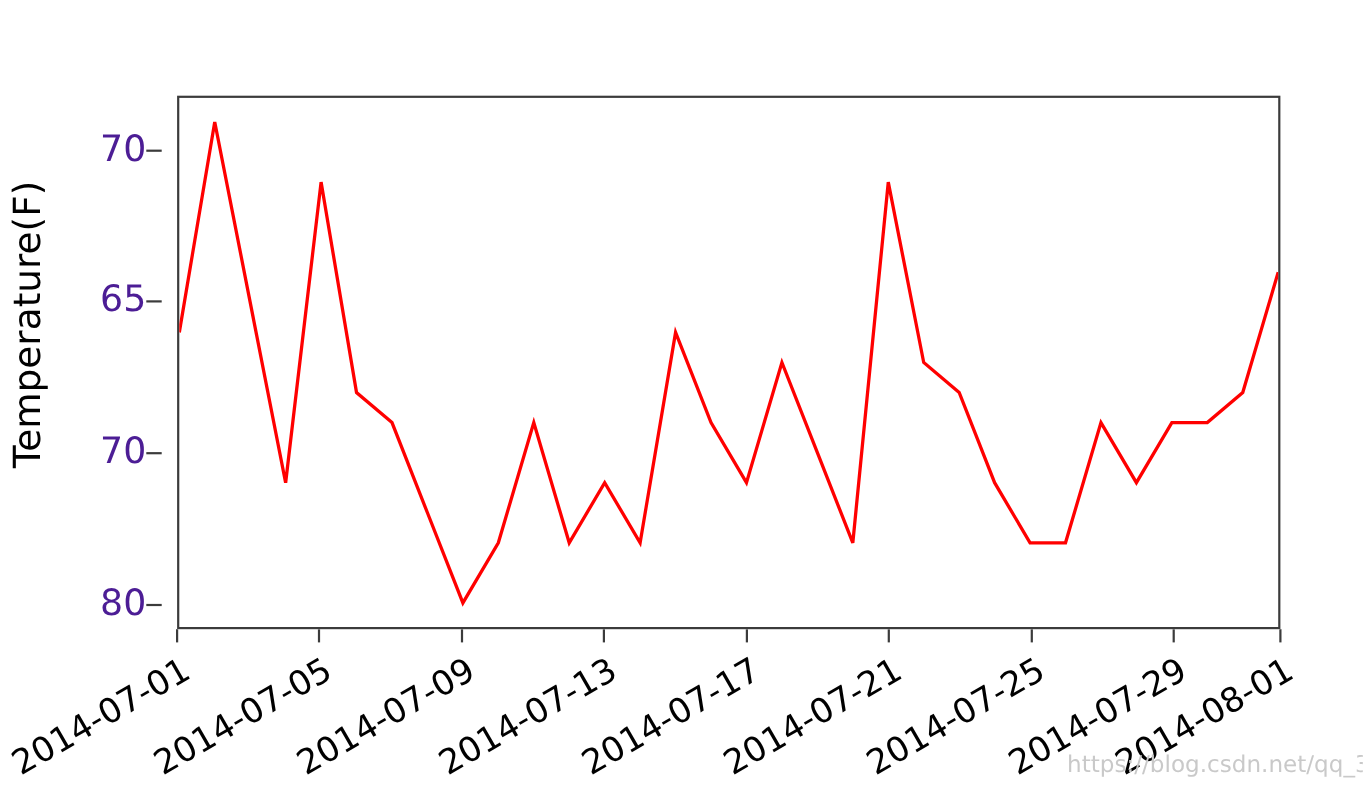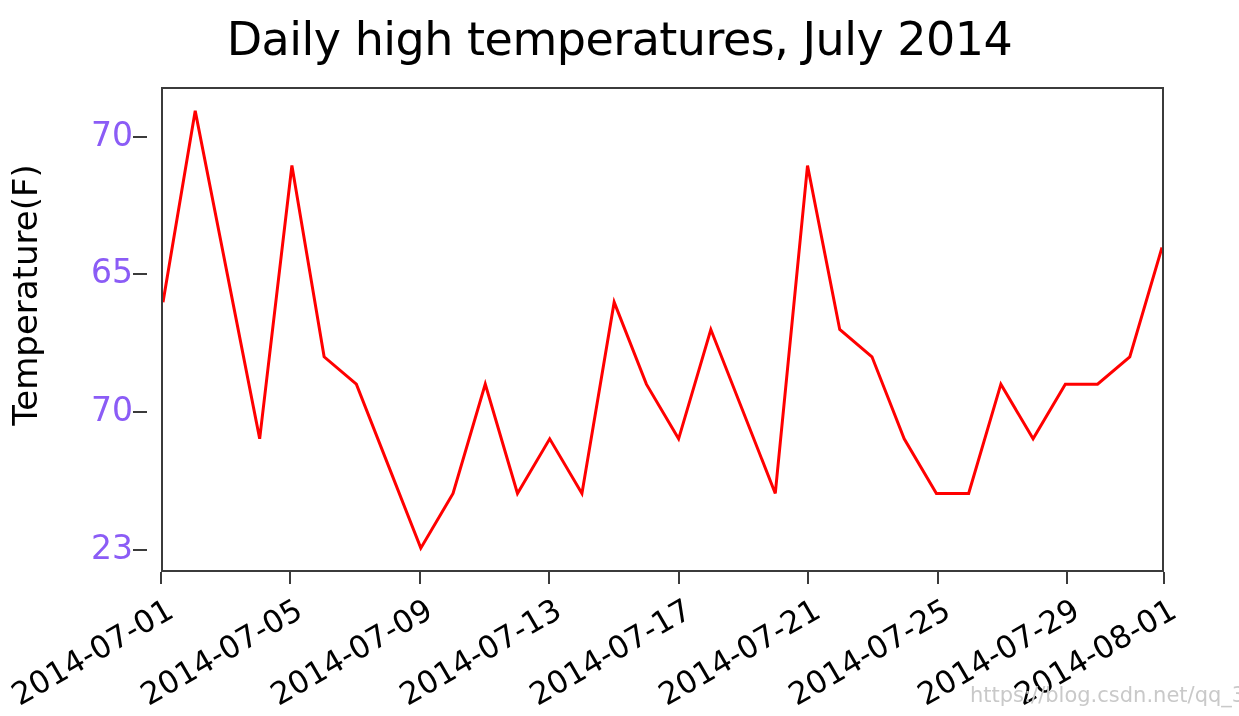--- a/index.html
+++ b/index.html
@@ -64,21 +64,21 @@
     width: 14px;
     height: 2px;
     background: #3b3b3b;
   }
   .ytick-label {
     position: absolute;
     right: 0;
     width: 120px;
     text-align: right;
     font-size: 33px;
-    color: #8b5cf6;
+    color: #4c1d95;
     white-space: nowrap;
   }
   
   .xtick {
     position: absolute;
     top: 572px;
     width: 2px;
     height: 12px;
     background: #3b3b3b;
   }
@@ -100,33 +100,32 @@
     color: #c9c9c9;
     white-space: nowrap;
     font-family: "DejaVu Sans", sans-serif;
   }
 </style>
 </head>
 <body>
 
 <div id="figure">
 
-  <div id="chart-title">Daily high temperatures, July 2014</div>
 
   <div id="y-axis-label">Temperature(F)</div>
 
   <div id="y-ticks">
       <div class="ytick" style="top: 135.602px;"></div>
       <div class="ytick-label" style="top: 114.602px; left: 13px;">70</div>
       <div class="ytick" style="top: 273.386px;"></div>
       <div class="ytick-label" style="top: 252.386px; left: 13px;">65</div>
       <div class="ytick" style="top: 411.17px;"></div>
       <div class="ytick-label" style="top: 390.17px; left: 13px;">70</div>
       <div class="ytick" style="top: 548.955px;"></div>
-      <div class="ytick-label" style="top: 527.955px; left: 13px;">23</div>
+      <div class="ytick-label" style="top: 527.955px; left: 13px;">80</div>
     </div>
   <div id="x-ticks">
       <div class="xtick" style="left: 160px;"></div>
       <div class="xtick-label" style="left: -49px; width: 210px;">2014-07-01</div>
       <div class="xtick" style="left: 289.419px;"></div>
       <div class="xtick-label" style="left: 80.4194px; width: 210px;">2014-07-05</div>
       <div class="xtick" style="left: 418.839px;"></div>
       <div class="xtick-label" style="left: 209.839px; width: 210px;">2014-07-09</div>
       <div class="xtick" style="left: 548.258px;"></div>
       <div class="xtick-label" style="left: 339.258px; width: 210px;">2014-07-13</div>

